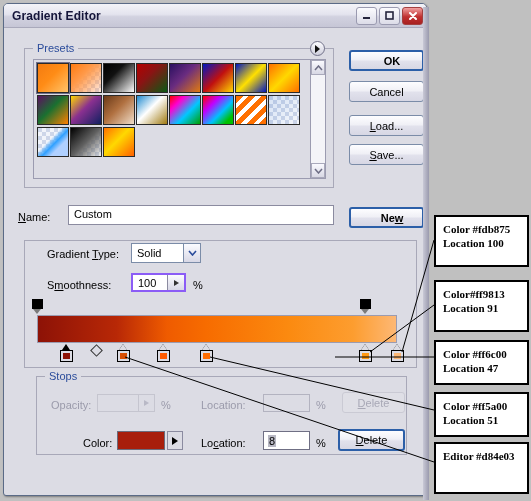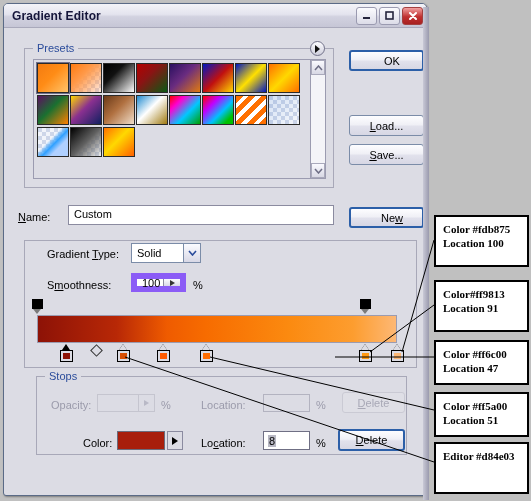--- a/index.html
+++ b/index.html
@@ -103,21 +103,21 @@
   
   .btn{
     position:absolute;
     width:75px;height:21px;
     border:1px solid #7b8ca8;border-radius:3px;
     background:linear-gradient(to bottom,#fdfdff 0%,#f0f0f6 45%,#e1e1ec 55%,#d7d7e4 100%);
     font-family:"Liberation Sans",sans-serif;font-size:11px;color:#000;
     display:flex;align-items:center;justify-content:center;
     box-sizing:border-box;
   }
-  .btn.default{border:2px solid #2c5fa8;font-weight:normal;padding-left:11px;}
+  .btn.default{border:2px solid #2c5fa8;font-weight:bold;padding-left:11px;}
   .btn u{text-decoration:underline;}
   #btn-ok{left:345px;top:46px;}
   #btn-cancel{left:345px;top:77px;}
   #btn-load{left:345px;top:111px;}
   #btn-save{left:345px;top:140px;}
   #btn-new{left:345px;top:203px;}
   
   #name-label{position:absolute;left:14px;top:207px;}
   #name-input{
     position:absolute;left:64px;top:201px;width:266px;height:20px;
@@ -136,21 +136,21 @@
   #gt-arrow{
     width:17px;height:100%;
     border-left:1px solid #7b8ca8;
     background:linear-gradient(to bottom,#fbfbff,#d8d8e6);
     display:flex;align-items:center;justify-content:center;
     box-sizing:border-box;
   }
   #sm-label{position:absolute;left:22px;top:38px;}
   #sm-input{
     position:absolute;left:106px;top:32px;width:55px;height:19px;
-    background:#fff;border:6px solid #8b5cf6;box-sizing:border-box;
+    background:#fff;border:2px solid #8b5cf6;box-sizing:border-box;
     display:flex;align-items:center;
   }
   #sm-input .val{padding-left:5px;flex:1;}
   #sm-arrow{
     width:17px;height:100%;border-left:1px solid #8b8ba0;
     background:linear-gradient(to bottom,#fbfbff,#d8d8e6);
     display:flex;align-items:center;justify-content:center;box-sizing:border-box;
   }
   #sm-pct{position:absolute;left:168px;top:38px;}
   
@@ -318,20 +318,21 @@
         <div class="sbtn">
           <svg width="9" height="6" viewBox="0 0 9 6">
             <path d="M1 1 L4.5 5 L8 1" stroke="#6d6d85" stroke-width="1.5" fill="none"></path>
           </svg>
         </div>
       </div>
     </div>
   </div>
 
   <div class="btn default" id="btn-ok">OK</div>
+  <div class="btn" id="btn-cancel">Cancel</div>
   <div class="btn" id="btn-load"><u>L</u>oad...</div>
   <div class="btn" id="btn-save"><u>S</u>ave...</div>
   <div class="btn default" id="btn-new">Ne<u>w</u></div>
 
   <div id="name-label"><u>N</u>ame:</div>
   <div id="name-input">Custom</div>
 
   <div class="group" id="grad-group">
     <div id="gt-label">Gradient <u>T</u>ype:</div>
     <div id="gt-select">

